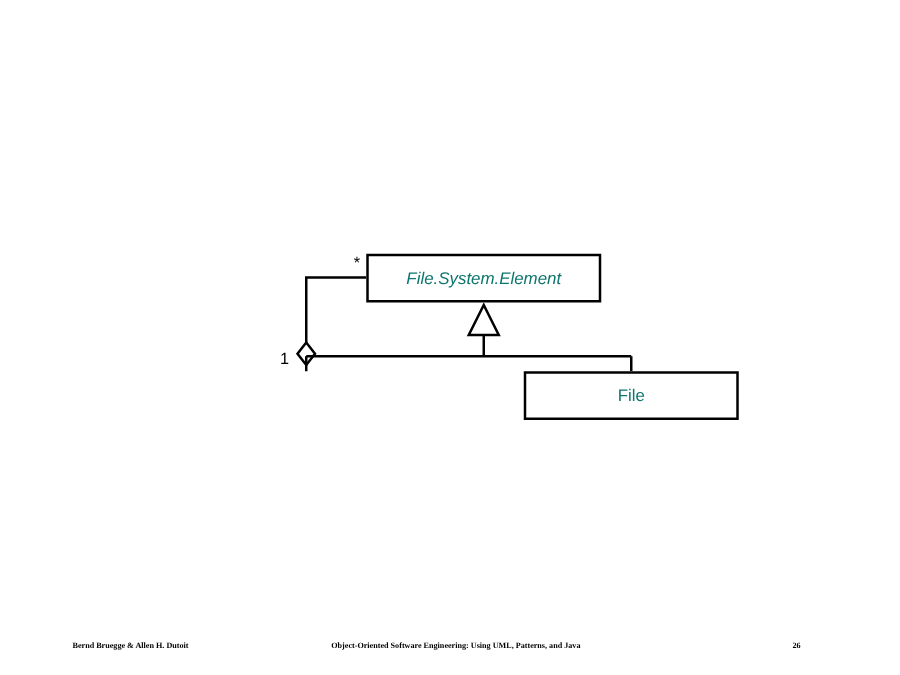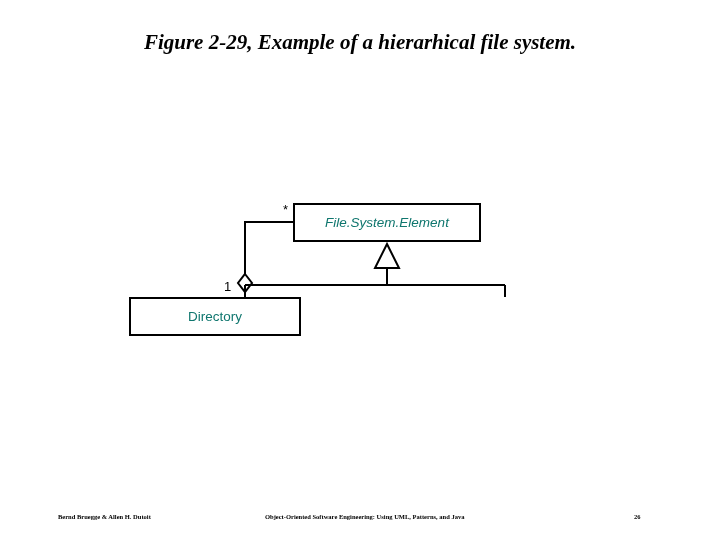--- a/index.html
+++ b/index.html
@@ -118,21 +118,20 @@
     font-size: 6.5px;
     color: #000000;
     white-space: nowrap;
   }
 </style>
 </head>
 <body>
 
 <div class="slide">
 
-  <div class="title">Figure 2-29, Example of a hierarhical file system.</div>
 
   <svg class="diagram" viewBox="0 0 720 540" width="720" height="540" xmlns="http://www.w3.org/2000/svg">
 
     <g>
       <path d="M 245 288 L 245 222 L 293 222" fill="none" stroke="#000000" stroke-width="2"></path>
 
       <polygon points="245,274 252,283 245,292 238,283" fill="#ffffff" stroke="#000000" stroke-width="2"></polygon>
     </g>
 
     <g>
@@ -146,24 +145,24 @@
       <path d="M 387 285 L 387 268" fill="none" stroke="#000000" stroke-width="2"></path>
 
       <polygon points="387,244 399,268 375,268" fill="#ffffff" stroke="#000000" stroke-width="2"></polygon>
     </g>
   </svg>
 
   <div class="uml-box box-fse">
     <span>File.System.Element</span>
   </div>
 
-  <div class="uml-box box-dir">
-    <span>Directory</span>
+
+  <div class="uml-box box-file">
+    <span>File</span>
   </div>
-
 
   <div class="mult mult-star">*</div>
   <div class="mult mult-one">1</div>
 
   <div class="footer-left">Bernd Bruegge &amp; Allen H. Dutoit</div>
   <div class="footer-center">Object-Oriented Software Engineering: Using UML, Patterns, and Java</div>
   <div class="footer-right">26</div>
 
 </div>
 

